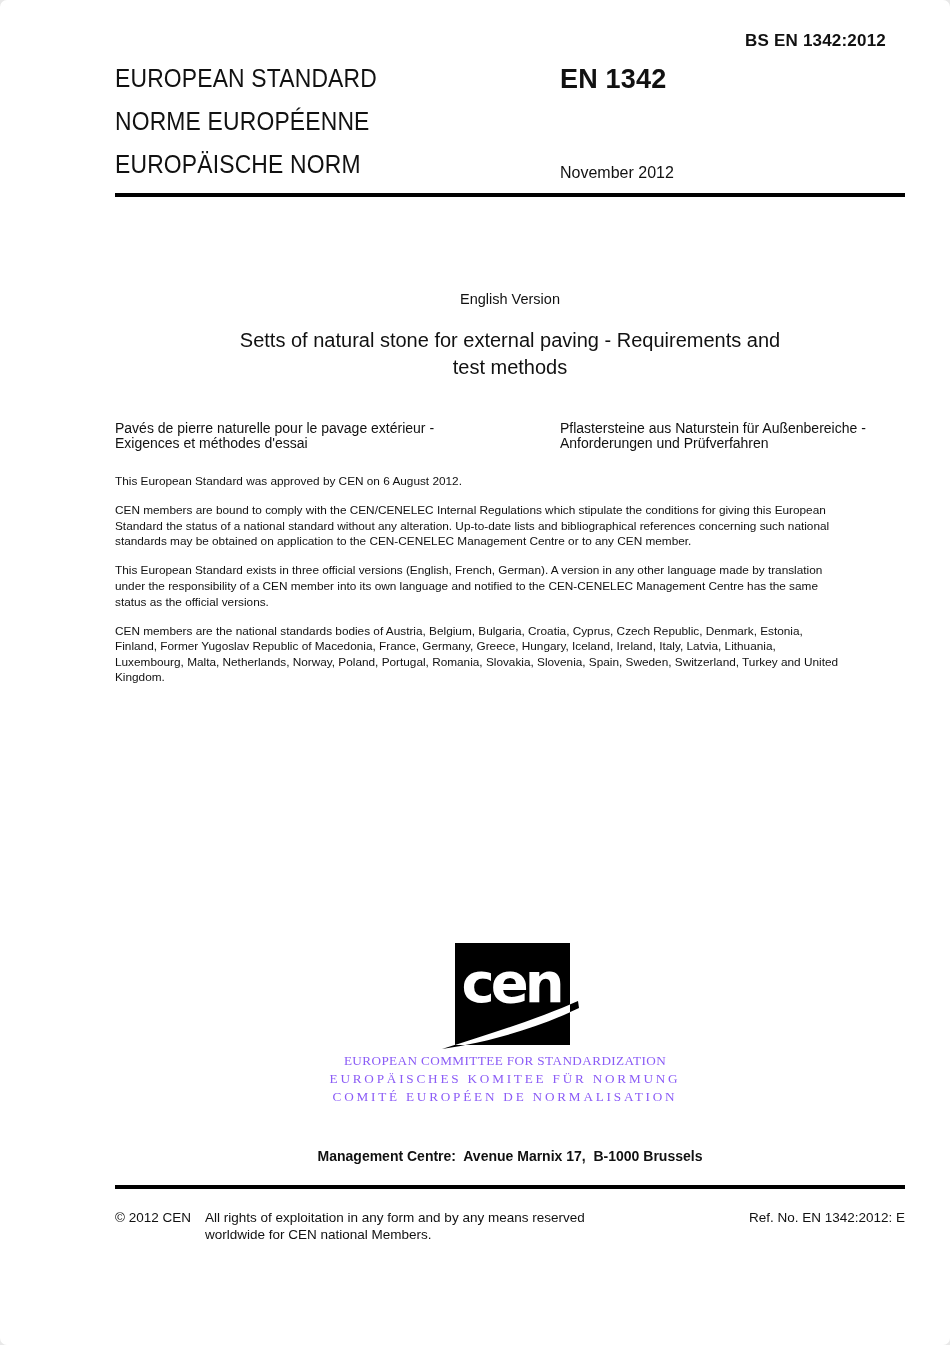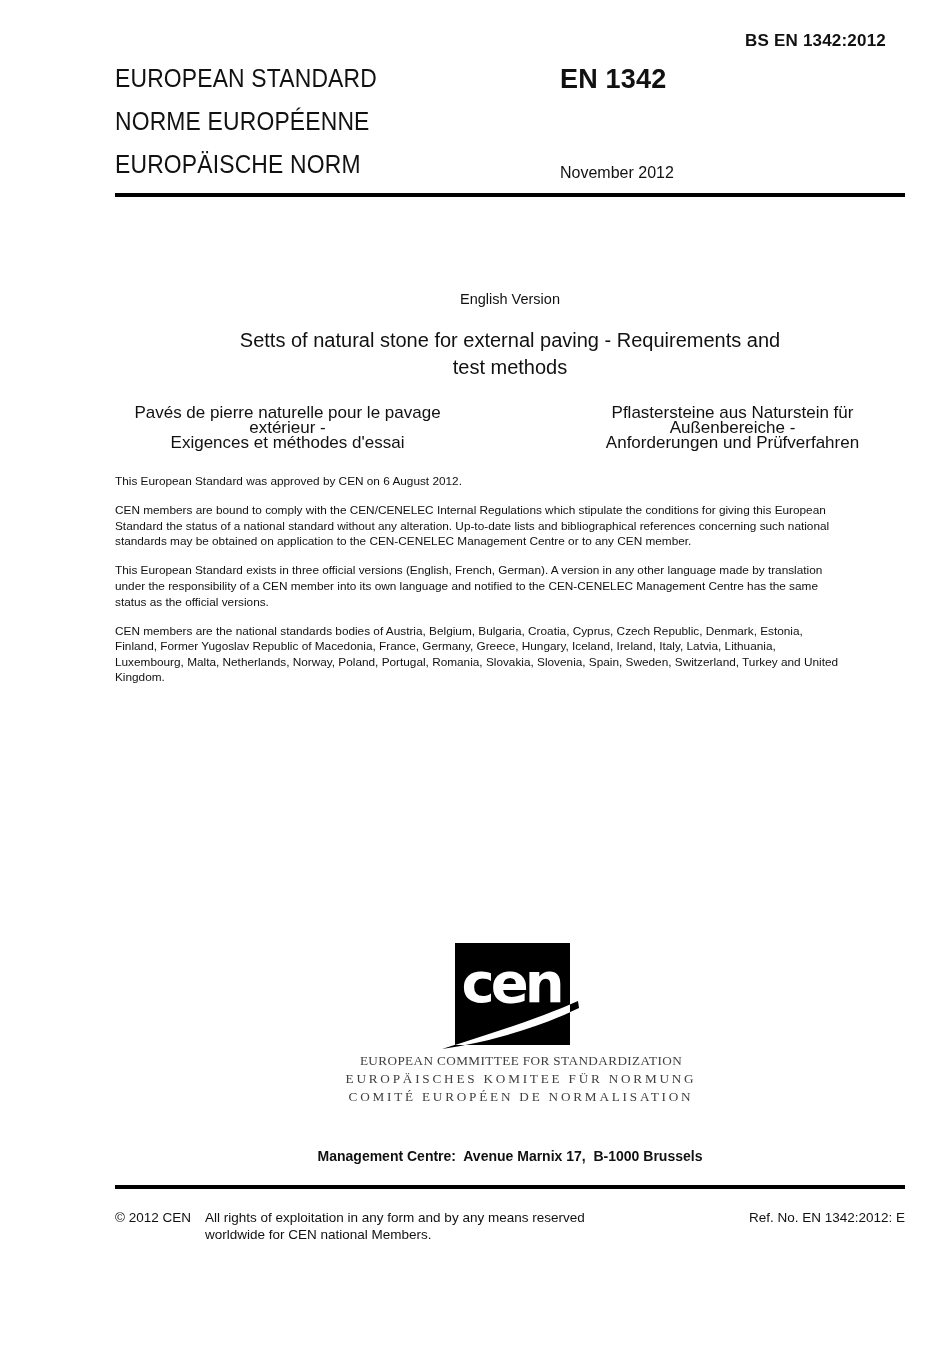--- a/index.html
+++ b/index.html
@@ -4,20 +4,21 @@
 <style>
   html,body { margin:0; padding:0; background:#e8e8e8; }
   .page {
     position:relative;
     width:950px; height:1345px;
     margin:0 auto;
     background:#ffffff;
     color:#111111;
     font-family:"Liberation Sans", sans-serif;
     overflow:hidden;
+    border-radius:7px;
   }
   .preline { white-space:pre-line; }
 
   
   .bs-ref {
     position:absolute; top:31px; right:64px;
     font-size:17px; font-weight:600; letter-spacing:.2px;
   }
 
   
@@ -52,41 +53,41 @@
     text-align:center; font-size:14.5px;
   }
 
   .doc-title {
     position:absolute; left:190px; top:327px; width:640px;
     text-align:center; font-size:20px; line-height:27px; font-weight:400;
   }
 
   .subtitles { position:absolute; left:115px; top:405px; width:790px; }
   .subtitle {
-    position:absolute; top:0; width:345px;
-    text-align:center; font-size:17px; line-height:15px;
+    position:absolute; top:16px; width:345px;
+    font-size:14px; line-height:15px;
   }
   .subtitle-fr { left:0; }
   .subtitle-de { left:445px; }
 
   .body-text {
     position:absolute; left:115px; top:474px; width:790px;
     font-size:11.8px; line-height:15.6px;
   }
   .body-text p { margin:0 0 13.5px 0; }
 
   
   .logo-wrap { position:absolute; left:440px; top:939px; width:145px; height:115px; }
   .logo-wrap svg { display:block; }
 
   .committee {
-    position:absolute; left:131px; top:1052px; width:780px;
+    position:absolute; left:115px; top:1052px; width:780px;
     text-align:center;
     font-family:"Liberation Serif", serif;
-    font-size:13.2px; line-height:18px; color:#404040;
+    font-size:13.2px; line-height:18px; color:#8b5cf6;
   }
   .committee .line-normal { letter-spacing:.4px; }
   .committee .line-spaced { letter-spacing:2.8px; }
 
   .management {
     position:absolute; left:115px; top:1148px; width:790px;
     text-align:center; font-size:14px; font-weight:700; white-space:pre;
   }
 
   .footer {

